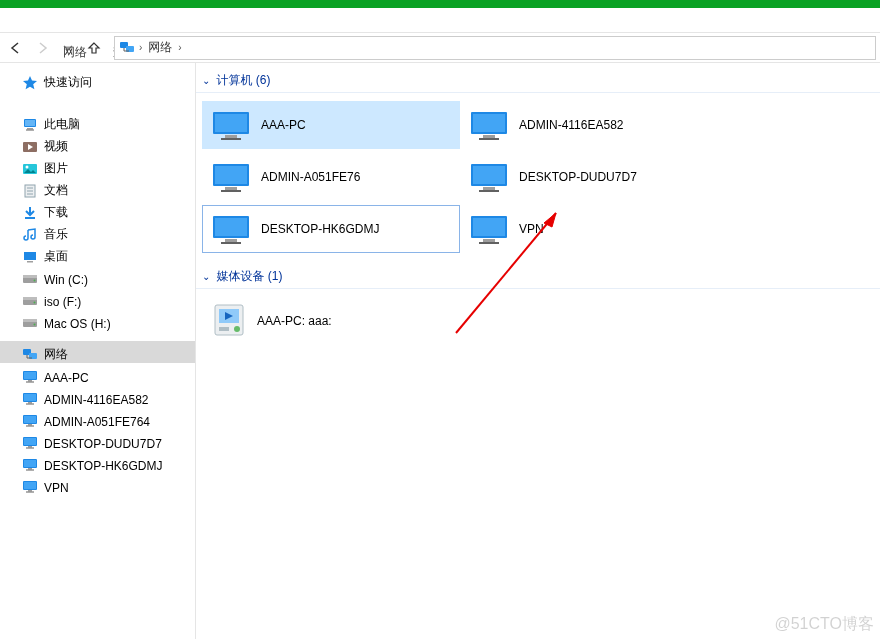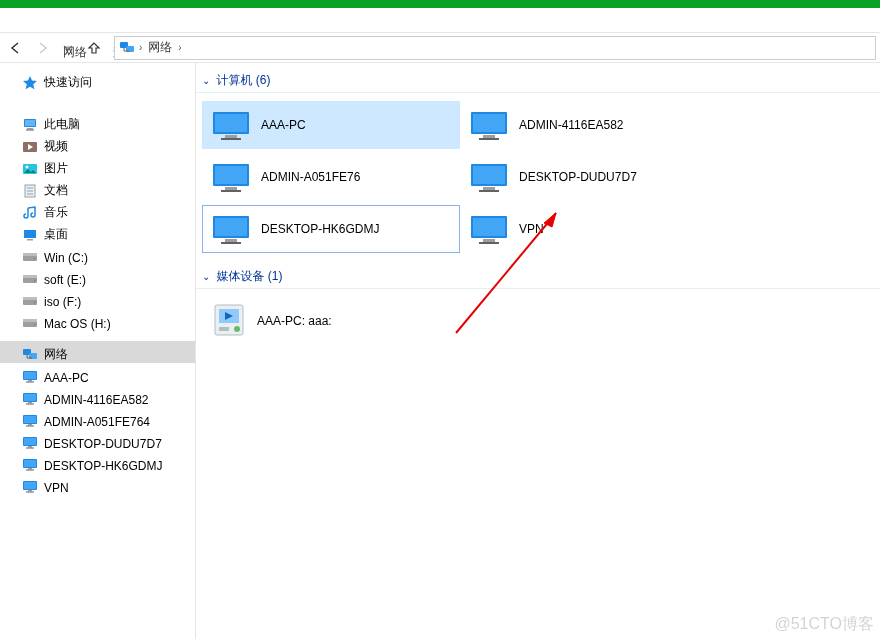--- a/index.html
+++ b/index.html
@@ -304,20 +304,29 @@
               <line x1="5" y1="5" x2="11" y2="5" stroke="#90a4ae"></line>
               <line x1="5" y1="8" x2="11" y2="8" stroke="#90a4ae"></line>
               <line x1="5" y1="11" x2="11" y2="11" stroke="#90a4ae"></line>
             </svg>
           </span>
           <span>文档</span>
         </div>
         <div class="tree-item depth2">
           <span class="i">
             <svg width="16" height="16">
+              <path d="M8 2 v7 M4 6 l4 4 4 -4" stroke="#1e88e5" stroke-width="2" fill="none"></path>
+              <rect x="3" y="12" width="10" height="2" fill="#1e88e5"></rect>
+            </svg>
+          </span>
+          <span>下载</span>
+        </div>
+        <div class="tree-item depth2">
+          <span class="i">
+            <svg width="16" height="16">
               <path d="M6 3 v8 a2 2 0 1 1 -2 -2" stroke="#1e88e5" stroke-width="1.5" fill="none"></path>
               <path d="M6 3 l7 -1 v8 a2 2 0 1 1 -2 -2" stroke="#1e88e5" stroke-width="1.5" fill="none"></path>
             </svg>
           </span>
           <span>音乐</span>
         </div>
         <div class="tree-item depth2">
           <span class="i">
             <svg width="16" height="16">
               <rect x="2" y="3" width="12" height="8" fill="#1e88e5"></rect>
@@ -326,28 +335,20 @@
           </span>
           <span>桌面</span>
         </div>
         <div class="tree-item depth2">
           <span class="i">
             <svg width="16" height="16">
               <use href="#ic-drive"></use>
             </svg>
           </span>
           <span>Win (C:)</span>
-        </div>
-        <div class="tree-item depth2">
-          <span class="i">
-            <svg width="16" height="16">
-              <use href="#ic-drive"></use>
-            </svg>
-          </span>
-          <span>soft (E:)</span>
         </div>
         <div class="tree-item depth2">
           <span class="i">
             <svg width="16" height="16">
               <use href="#ic-drive"></use>
             </svg>
           </span>
           <span>iso (F:)</span>
         </div>
         <div class="tree-item depth2">

